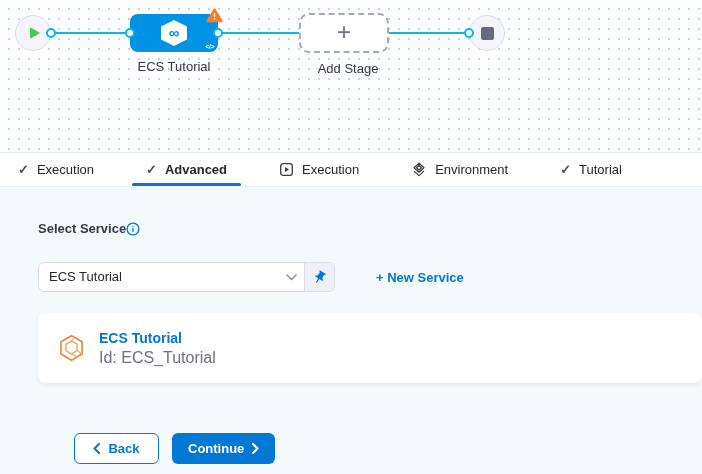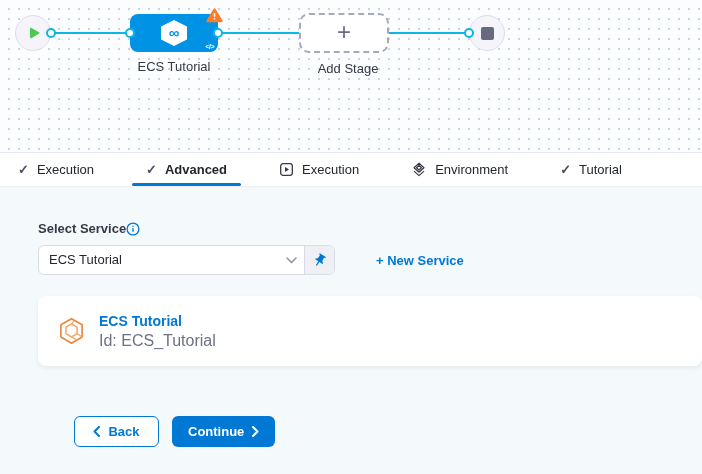--- a/index.html
+++ b/index.html
@@ -71,21 +71,21 @@
   .tab .tick { color: #4f5162; font-size: 13px; font-weight: 600; }
   .tab.active { font-weight: 700; }
   .tab.active::after {
     content: ""; position: absolute; left: -14px; right: -14px; bottom: 0;
     height: 3px; background: #0278d5; border-radius: 2px;
   }
   .tab svg { display: block; }
 
   
   .content { padding: 34px 0 0 38px; }
-  .field-label-row { display: flex; align-items: center; margin-bottom: 9px; }
+  .field-label-row { display: flex; align-items: center; margin-bottom: 26px; }
   .field-label { font-size: 13px; font-weight: 700; color: #383946; }
 
   .select-row { display: flex; align-items: center; }
   .select-wrap {
     display: flex; width: 297px; height: 30px; background: #ffffff;
     border: 1px solid #d9dbe8; border-radius: 6px; overflow: hidden;
   }
   .select-value { flex: 1; font-size: 13px; color: #22272f; line-height: 28px; padding-left: 10px; }
   .select-chevron { width: 26px; display: flex; align-items: center; justify-content: center; cursor: pointer; }
   .pin-btn {

